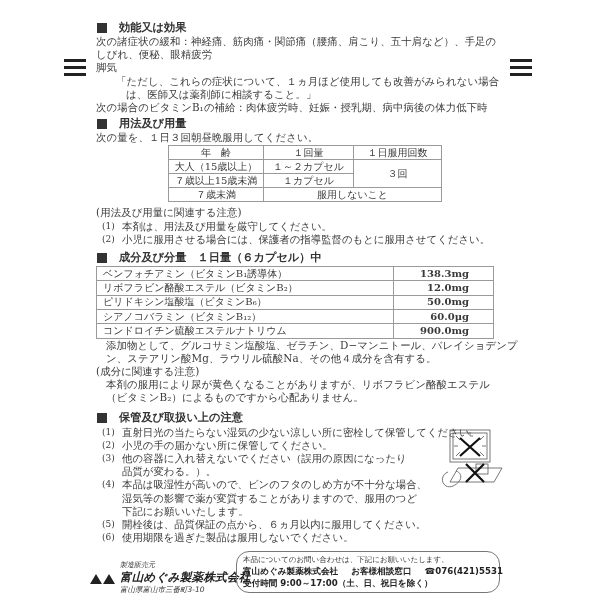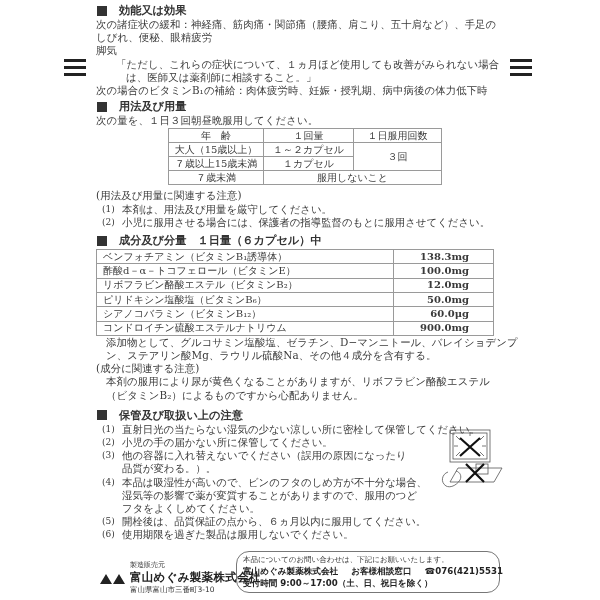--- a/index.html
+++ b/index.html
@@ -24,21 +24,21 @@
   table.dose { border-collapse: collapse; margin-left: 72px; margin-top: 1px; font-size: 10px; }
   table.dose td { border: 1px solid #9a9a9a; height: 14px; text-align: center; padding: 0 4px; line-height: 12px; }
   table.dose td.c1 { width: 95px; } table.dose td.c2 { width: 90px; } table.dose td.c3 { width: 88px; }
 
   table.ingr { border-collapse: collapse; margin-top: 1px; font-size: 10px; width: 398px; }
   table.ingr td { border: 1px solid #9a9a9a; height: 14.3px; line-height: 12px; padding: 0 6px; white-space: nowrap; }
   table.ingr td.amt { width: 100px; text-align: right; padding-right: 24px; font-weight: bold; }
 
   .illust { position: absolute; left: 438px; top: 428px; width: 70px; height: 70px; }
 
-  .footer-left { position: absolute; left: 100px; top: 560px; }
+  .footer-left { position: absolute; left: 90px; top: 560px; font-style: italic; }
   .maker-small { font-family: "DejaVu Sans", sans-serif; font-size: 7px; margin-left: 30px; color: #333; }
   .maker-row { display: flex; align-items: center; }
   .maker-logo { width: 26px; height: 12px; margin-right: 4px; }
   .maker-name { font-family: "DejaVu Sans", sans-serif; font-size: 11.5px; font-weight: bold; color: #222; letter-spacing: 0.3px; }
   .maker-addr { font-family: "DejaVu Sans", sans-serif; font-size: 7.5px; margin-left: 30px; color: #333; }
 
   .contact-box { position: absolute; left: 236px; top: 551px; width: 264px; height: 42px; border: 1px solid #777; border-radius: 13px; padding: 2px 6px; }
   .contact-box .l1 { font-size: 7.5px; line-height: 11px; color: #333; }
   .contact-box .l2, .contact-box .l3 { font-family: "DejaVu Sans", sans-serif; font-size: 8.6px; font-weight: bold; line-height: 12px; color: #222; white-space: nowrap; }
   .contact-box .l2 span { margin-right: 10px; }
@@ -52,21 +52,21 @@
     <span></span>
   </div>
 <div class="hamburger" id="ham-right">
     <span></span>
     <span></span>
     <span></span>
   </div>
 
 <div class="doc">
 
-  <div class="sec-head" style="margin-top:3px;">
+  <div class="sec-head" style="margin-top:20px;">
     <span class="sq"></span>
     <span>効能又は効果</span>
   </div>
   <div class="line">次の諸症状の緩和：神経痛、筋肉痛・関節痛（腰痛、肩こり、五十肩など）、手足の</div>
   <div class="line">しびれ、便秘、眼精疲労</div>
   <div class="line">脚気</div>
   <div class="line indent1">「ただし、これらの症状について、１ヵ月ほど使用しても改善がみられない場合</div>
   <div class="line indent2">は、医師又は薬剤師に相談すること。」</div>
   <div class="line">次の場合のビタミンB₁の補給：肉体疲労時、妊娠・授乳期、病中病後の体力低下時</div>
 
@@ -111,24 +111,20 @@
     <span class="sq"></span>
     <span>成分及び分量　１日量（６カプセル）中</span>
   </div>
   <table class="ingr">
     <tbody>
         <tr>
           <td>ベンフォチアミン（ビタミンB₁誘導体）</td>
           <td class="amt">138.3mg</td>
         </tr>
     <tr>
-          <td>酢酸d－α－トコフェロール（ビタミンE）</td>
-          <td class="amt">100.0mg</td>
-        </tr>
-    <tr>
           <td>リボフラビン酪酸エステル（ビタミンB₂）</td>
           <td class="amt">12.0mg</td>
         </tr>
     <tr>
           <td>ピリドキシン塩酸塩（ビタミンB₆）</td>
           <td class="amt">50.0mg</td>
         </tr>
     <tr>
           <td>シアノコバラミン（ビタミンB₁₂）</td>
           <td class="amt">60.0μg</td>
@@ -168,21 +164,21 @@
   <div class="note">
       <span class="num">(4)</span>
       <span>本品は吸湿性が高いので、ビンのフタのしめ方が不十分な場合、</span>
     </div>
   <div class="note">
       <span class="num"></span>
       <span>湿気等の影響で薬が変質することがありますので、服用のつど</span>
     </div>
   <div class="note">
       <span class="num"></span>
-      <span>フタをよくしめてください。</span>
+      <span>下記にお願いいたします。</span>
     </div>
   <div class="note">
       <span class="num">(5)</span>
       <span>開栓後は、品質保証の点から、６ヵ月以内に服用してください。</span>
     </div>
   <div class="note">
       <span class="num">(6)</span>
       <span>使用期限を過ぎた製品は服用しないでください。</span>
     </div>
 </div>

